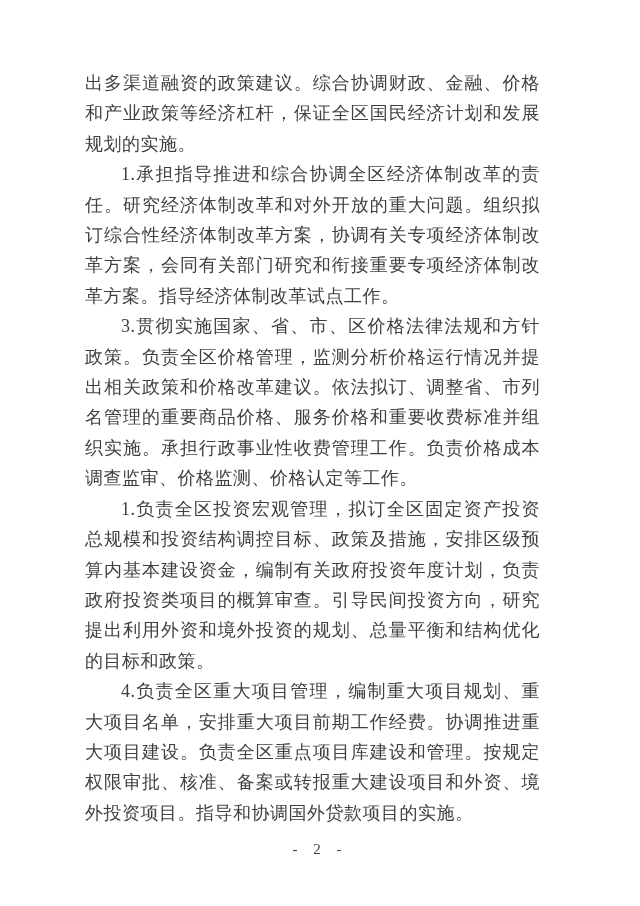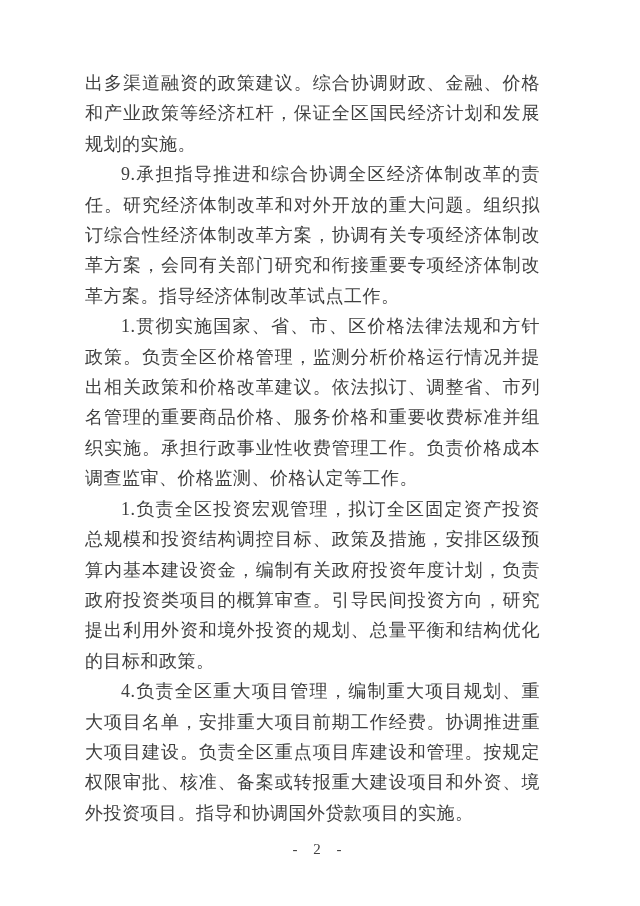--- a/index.html
+++ b/index.html
@@ -49,19 +49,19 @@
     font-size: 15px;
     letter-spacing: 6px;
   }
 </style>
 </head>
 <body>
 
 <div class="page">
   <div class="text-block">
     <p class="para no-indent">出多渠道融资的政策建议。综合协调财政、金融、价格和产业政策等经济杠杆，保证全区国民经济计划和发展规划的实施。</p>
-    <p class="para">9.承担指导推进和综合协调全区经济体制改革的责任。研究经济体制改革和对外开放的重大问题。组织拟订综合性经济体制改革方案，协调有关专项经济体制改革方案，会同有关部门研究和衔接重要专项经济体制改革方案。指导经济体制改革试点工作。</p>
-    <p class="para">1.贯彻实施国家、省、市、区价格法律法规和方针政策。负责全区价格管理，监测分析价格运行情况并提出相关政策和价格改革建议。依法拟订、调整省、市列名管理的重要商品价格、服务价格和重要收费标准并组织实施。承担行政事业性收费管理工作。负责价格成本调查监审、价格监测、价格认定等工作。</p>
+    <p class="para">1.承担指导推进和综合协调全区经济体制改革的责任。研究经济体制改革和对外开放的重大问题。组织拟订综合性经济体制改革方案，协调有关专项经济体制改革方案，会同有关部门研究和衔接重要专项经济体制改革方案。指导经济体制改革试点工作。</p>
+    <p class="para">3.贯彻实施国家、省、市、区价格法律法规和方针政策。负责全区价格管理，监测分析价格运行情况并提出相关政策和价格改革建议。依法拟订、调整省、市列名管理的重要商品价格、服务价格和重要收费标准并组织实施。承担行政事业性收费管理工作。负责价格成本调查监审、价格监测、价格认定等工作。</p>
     <p class="para">1.负责全区投资宏观管理，拟订全区固定资产投资总规模和投资结构调控目标、政策及措施，安排区级预算内基本建设资金，编制有关政府投资年度计划，负责政府投资类项目的概算审查。引导民间投资方向，研究提出利用外资和境外投资的规划、总量平衡和结构优化的目标和政策。</p>
     <p class="para">4.负责全区重大项目管理，编制重大项目规划、重大项目名单，安排重大项目前期工作经费。协调推进重大项目建设。负责全区重点项目库建设和管理。按规定权限审批、核准、备案或转报重大建设项目和外资、境外投资项目。指导和协调国外贷款项目的实施。</p>
   </div>
   <div class="page-number">- 2 -</div>
 </div>
 
 </body></html>

